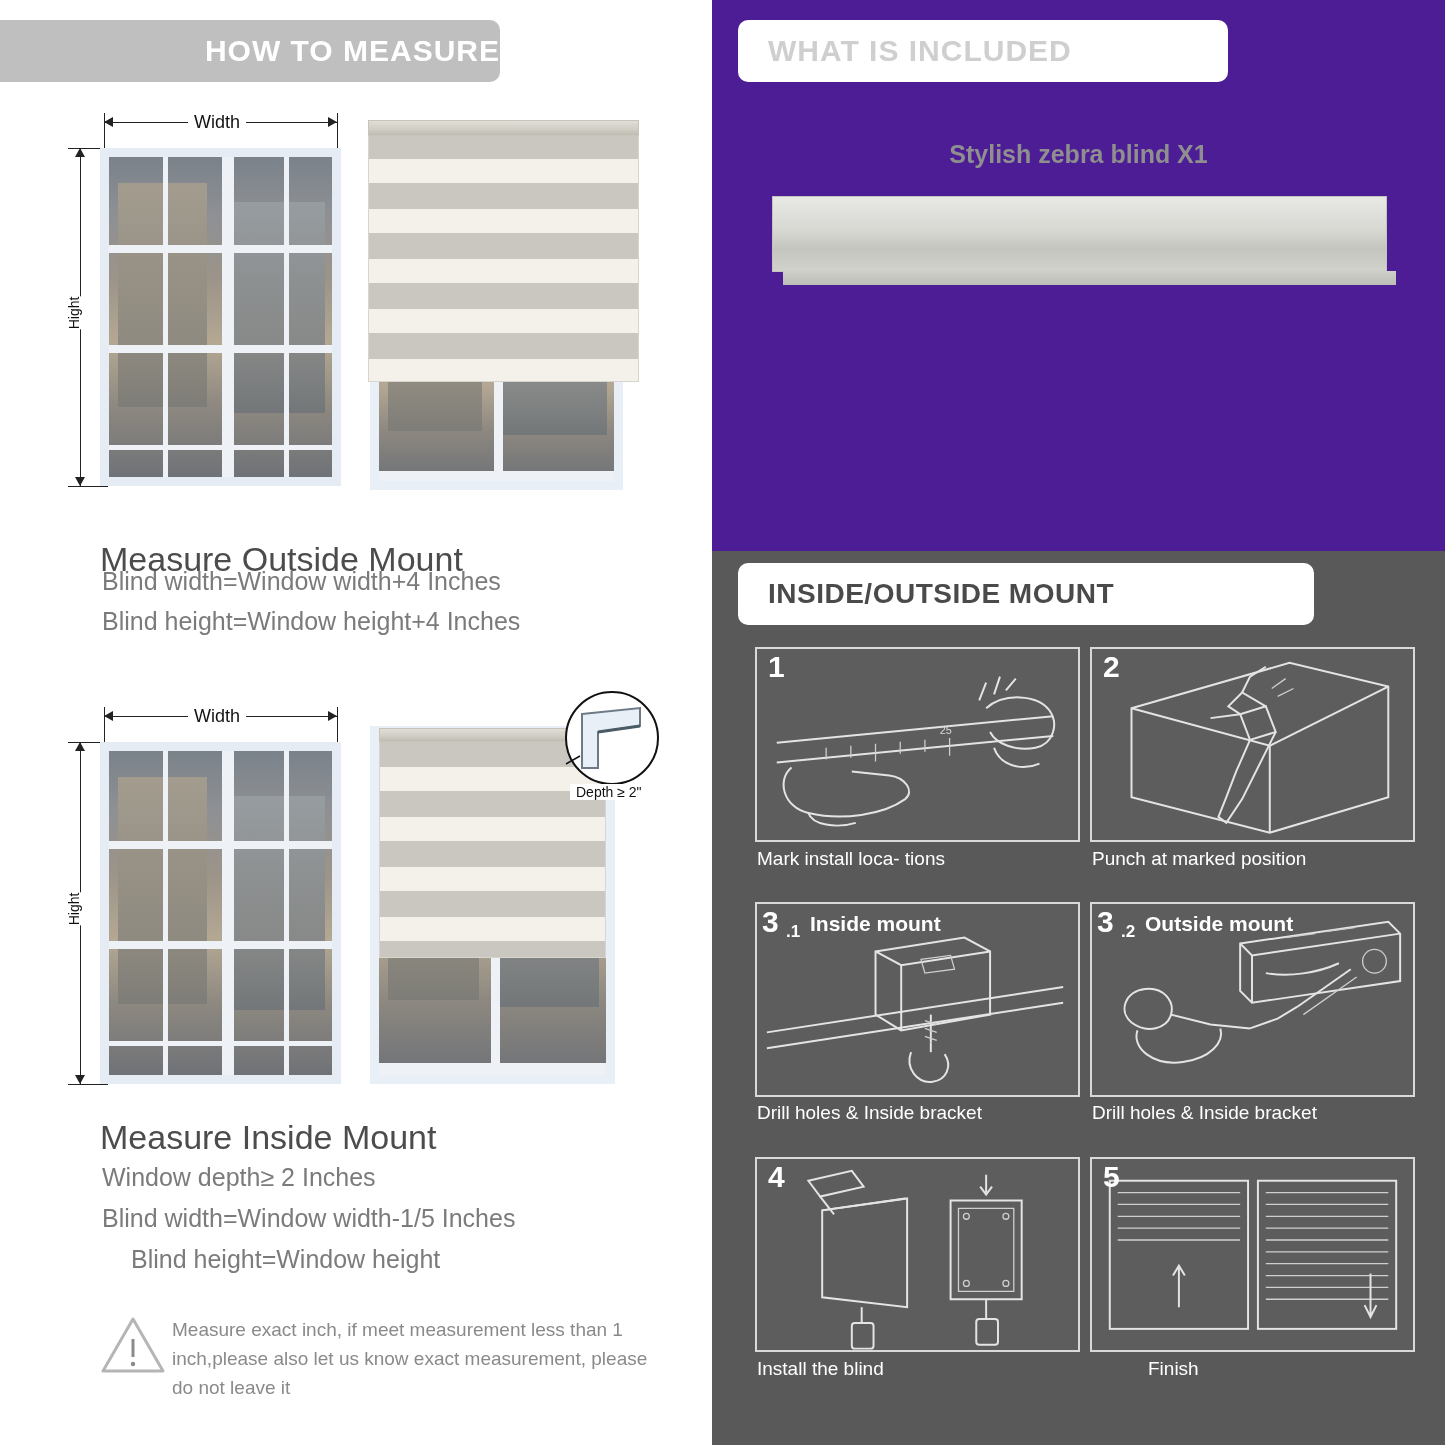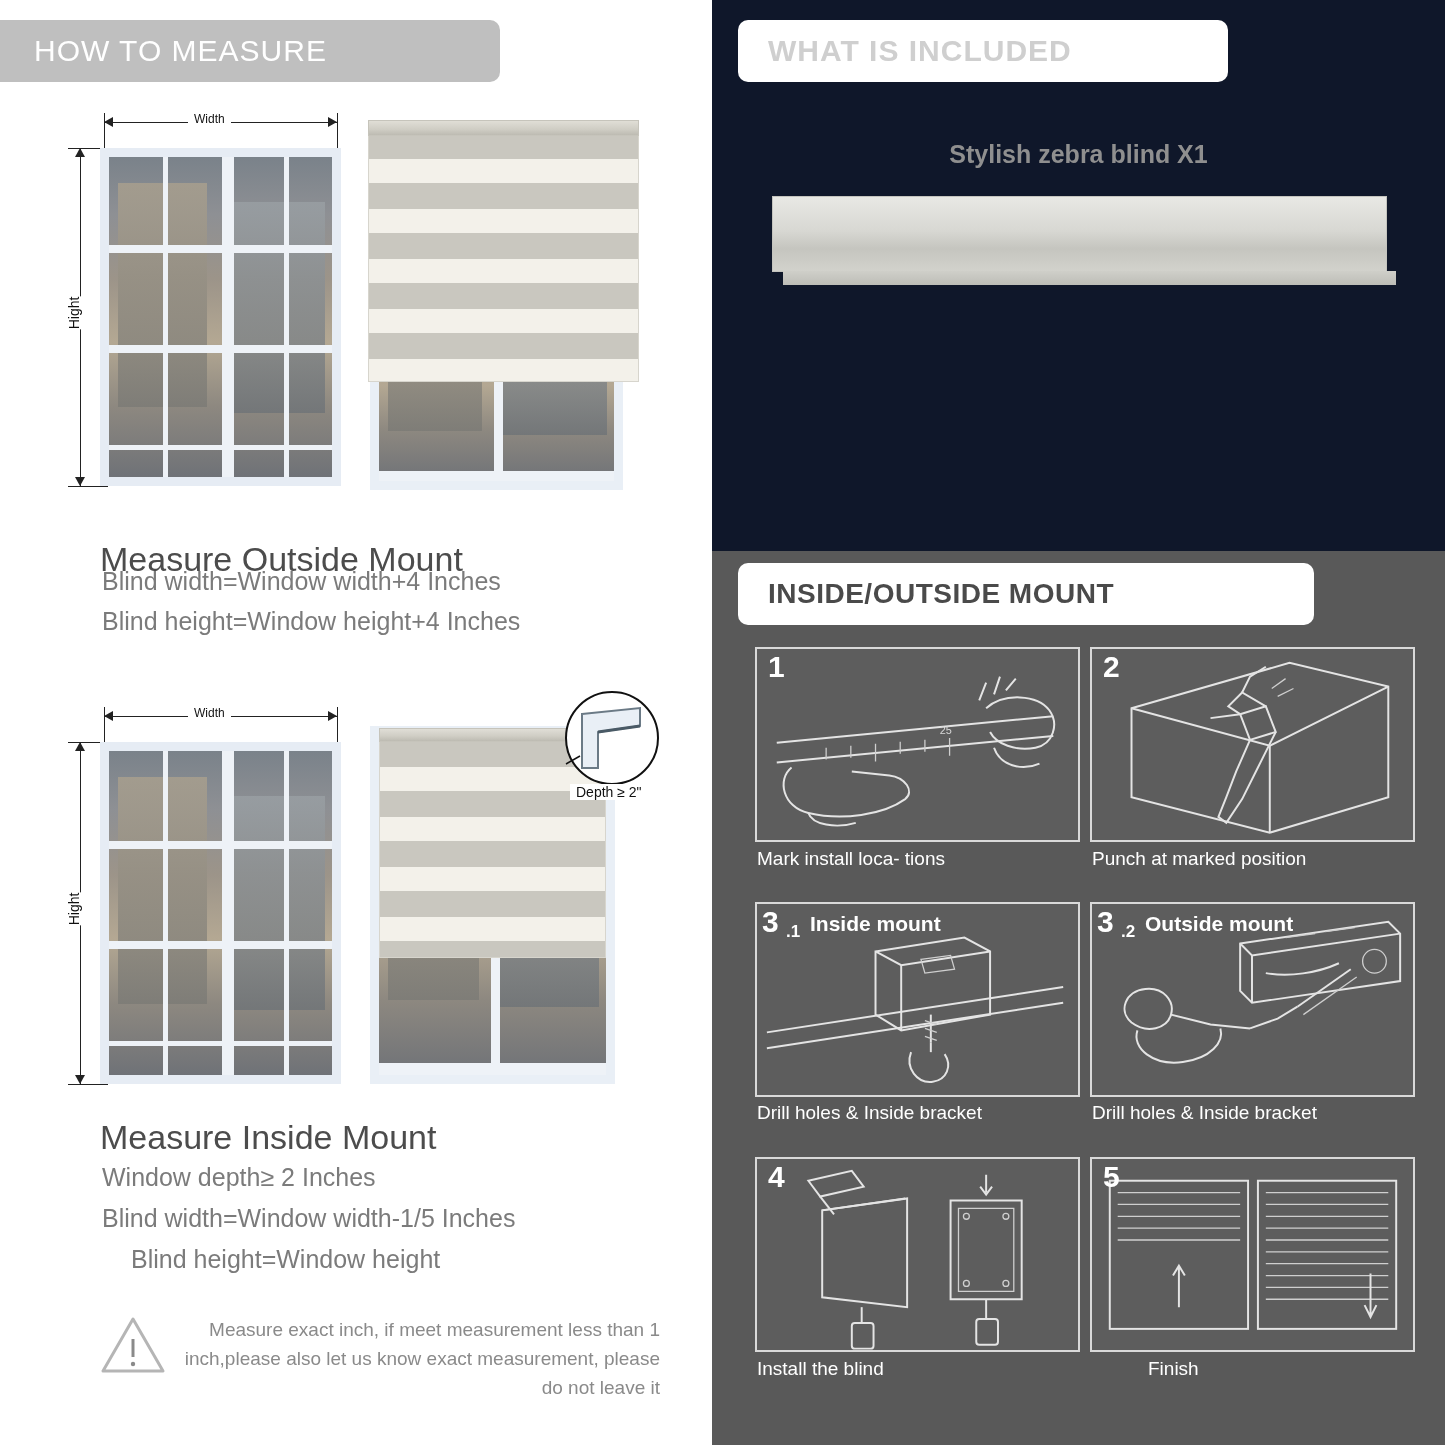--- a/index.html
+++ b/index.html
@@ -14,24 +14,25 @@
 
   
   .left-panel {
     position:absolute; left:0; top:0; width:712px; height:1445px;
     background:#ffffff;
   }
   .badge {
     position:absolute;
     background:#bfbfbf;
     color:#ffffff;
-    font-weight:normal;
+    font-weight:bold;
     letter-spacing:1px;
     display:flex; align-items:center;
     border-radius:0 10px 10px 0;
+    justify-content:flex-end;
   }
   .badge-left {
     left:0; top:20px; width:500px; height:62px;
     padding-left:34px; font-size:30px;
   }
 
   
   .win-wrap { position:absolute; }
   .window-photo {
     position:absolute;
@@ -68,21 +69,21 @@
     position:absolute; width:1px; background:#222;
   }
   .tick-v { position:absolute; width:1px; background:#222; }
   .tick-h { position:absolute; height:1px; background:#222; }
   .arrow { position:absolute; width:0; height:0; }
   .arr-left { border-top:5px solid transparent; border-bottom:5px solid transparent; border-right:9px solid #222; }
   .arr-right { border-top:5px solid transparent; border-bottom:5px solid transparent; border-left:9px solid #222; }
   .arr-up { border-left:5px solid transparent; border-right:5px solid transparent; border-bottom:9px solid #222; }
   .arr-down { border-left:5px solid transparent; border-right:5px solid transparent; border-top:9px solid #222; }
   .dim-label {
-    position:absolute; font-size:12px; color:#111; background:#fff; padding:0 6px;
+    position:absolute; font-size:18px; color:#111; background:#fff; padding:0 6px;
   }
   .dim-label-v {
     position:absolute; font-size:14px; color:#111; background:#fff;
     transform:rotate(-90deg); transform-origin:center center;
   }
 
   
   .blind-unit { position:absolute; }
   .blind-window {
     position:absolute; border:9px solid #e9eff6; background:#b9c3c9; overflow:hidden;
@@ -102,28 +103,28 @@
     border:1px solid #c6c4bb;
   }
 
   .heading {
     position:absolute; font-size:34px; color:#4c4c4c; font-weight:normal;
   }
   .bodyline {
     position:absolute; font-size:25px; color:#7b7b7b;
   }
 
-  .note-wrap { position:absolute; left:100px; top:1315px; width:560px; display:flex; gap:6px;text-align:right; }
+  .note-wrap { position:absolute; left:100px; top:1315px; width:560px; display:flex; gap:6px; }
   .warn-tri { width:66px; height:60px; flex:0 0 66px; position:relative; }
   .note-text { font-size:19px; color:#8a8a8a; line-height:29px; }
 
   
   .right-top {
     position:absolute; left:712px; top:0; width:733px; height:551px;
-    background:#0f172a;
+    background:#4c1d95;
   }
   .badge-rt {
     position:absolute; left:26px; top:20px; width:490px; height:62px;
     background:#ffffff; color:#cfcfcf; font-size:30px; font-weight:bold;
     letter-spacing:1px; display:flex; align-items:center; padding-left:30px;
     border-radius:10px;
   }
   .rt-title {
     position:absolute; left:0; right:0; top:140px; text-align:center;
     font-size:25px; color:#8f8f8f; font-weight:bold;

